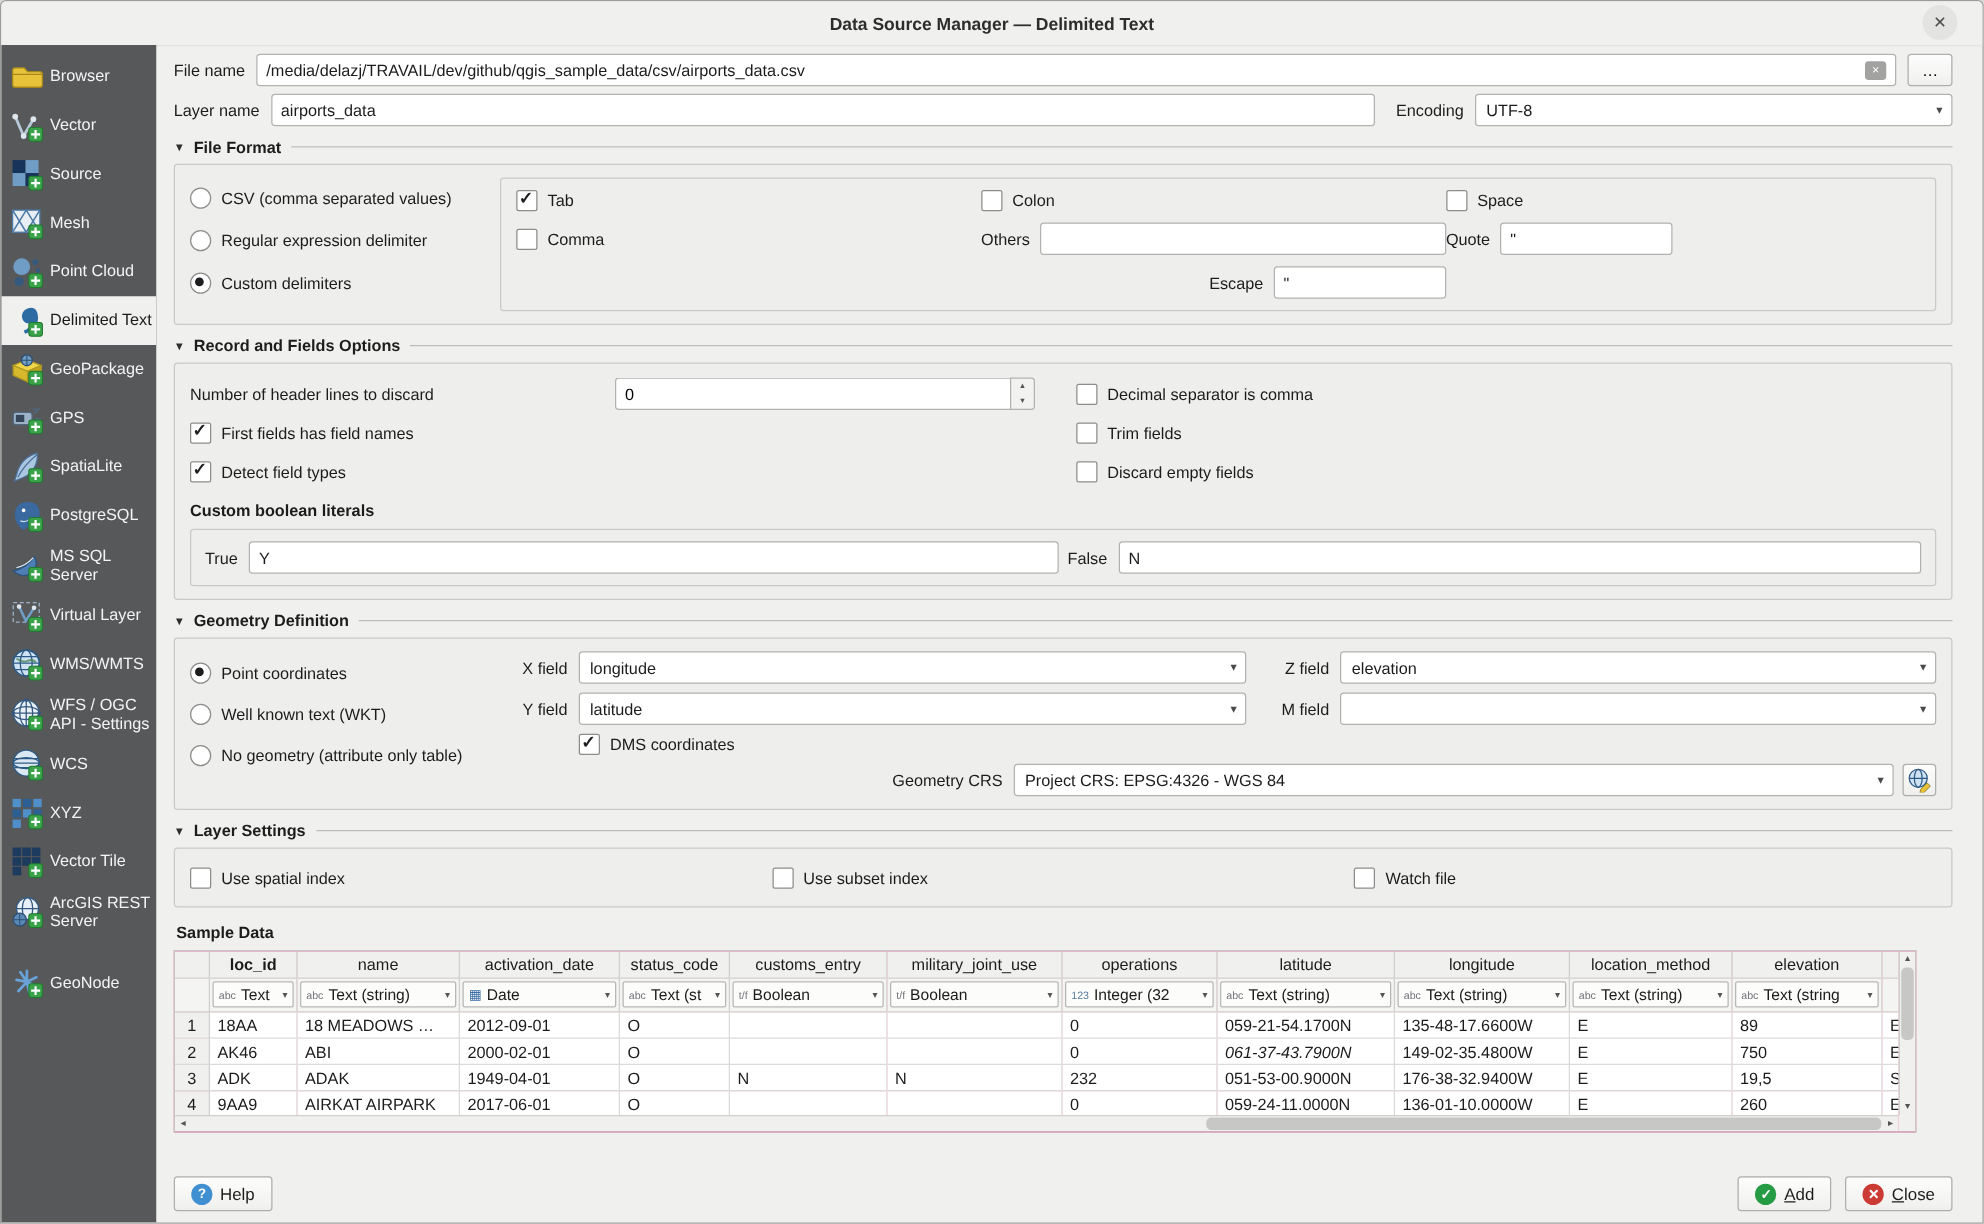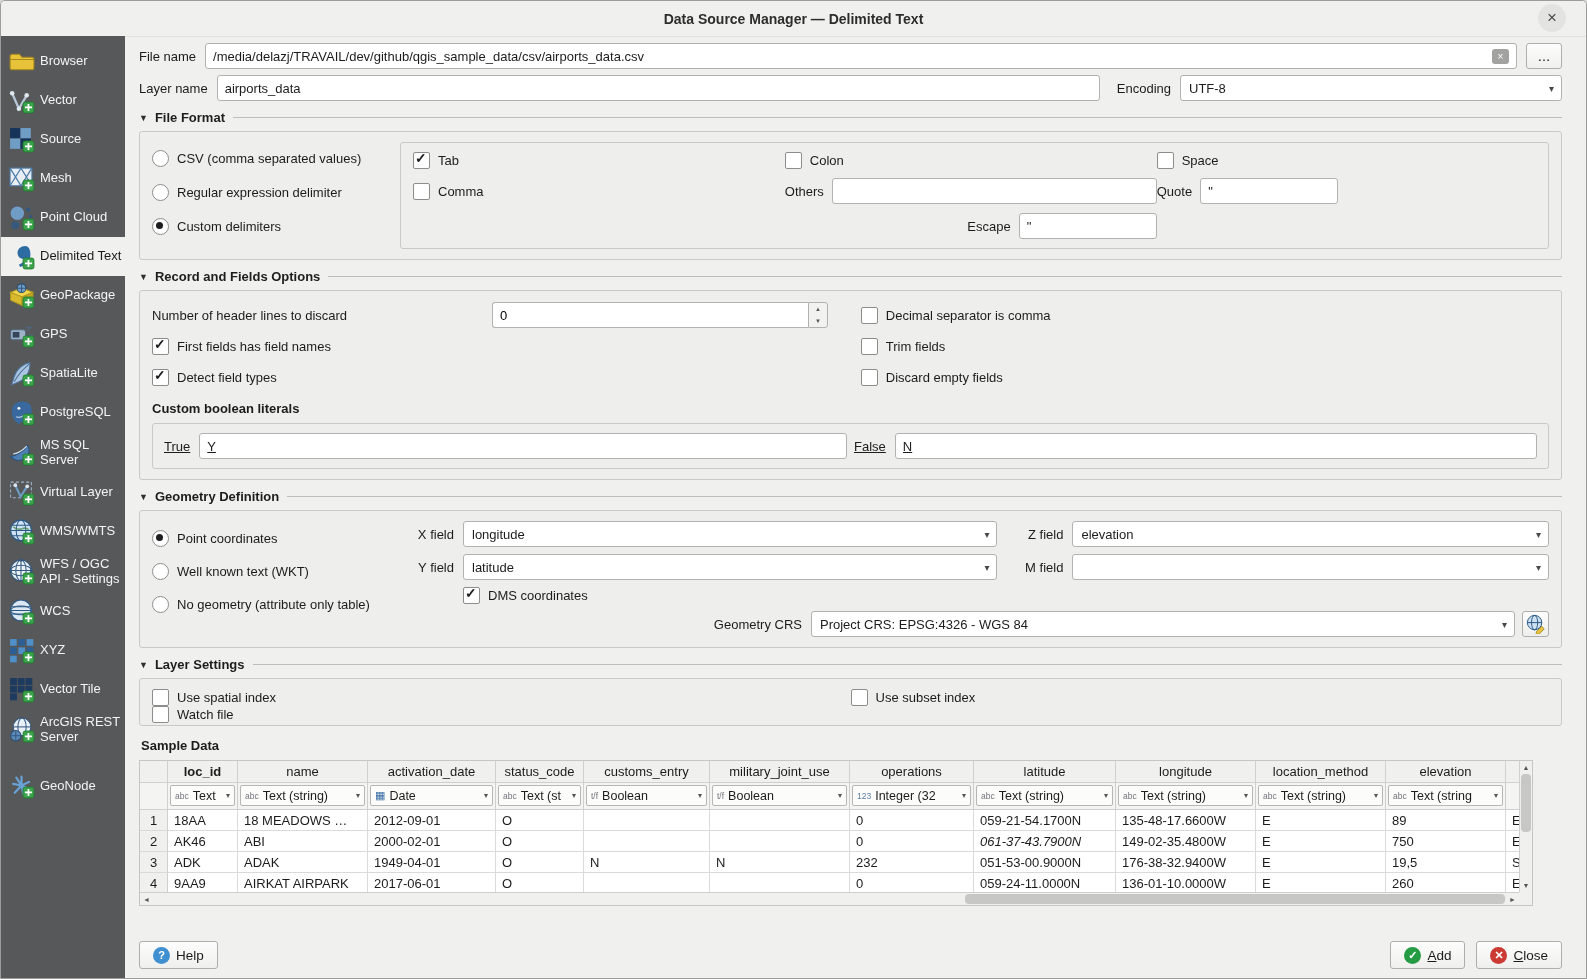--- a/index.html
+++ b/index.html
@@ -54,38 +54,38 @@
   
   .rfo-grid{display:grid;grid-template-columns:1.03fr 1fr;}
   .rfo-col{display:grid;grid-template-rows:repeat(3,28px);row-gap:3px;align-items:center;}
   .hl-row{display:flex;align-items:center;}
   .hl-label{width:340px;min-width:340px;}
   .spin{display:flex;width:336px;height:26px;box-sizing:border-box;}
   .spin input{flex:1;border:1px solid #b2b2b0;border-right:none;border-radius:3px 0 0 3px;padding:0 7px;font:inherit;background:#fff;min-width:0;}
   .spin .btns{width:18px;border:1px solid #b2b2b0;border-radius:0 3px 3px 0;background:#f2f2f0;display:flex;flex-direction:column;}
   .spin .btns span{flex:1;font-size:6px;color:#555;display:flex;align-items:center;justify-content:center;}
   .cbl-title{font-weight:bold;margin:10px 0 7px 0;}
-  .bool-box{display:flex;align-items:flex-end;gap:7px;text-decoration:underline;}
+  .bool-box{display:flex;align-items:flex-end;gap:7px;}
   .bool-field{flex:1;display:flex;align-items:center;gap:9px;}
   .bool-field input{flex:1;min-width:0;}
   
   .geo-wrap{display:flex;align-items:flex-start;}
   .geo-left{width:250px;min-width:250px;display:flex;flex-direction:column;gap:16px;padding-top:9px;}
   .geo-right{flex:1;display:flex;flex-direction:column;gap:7px;}
   .g-row{display:flex;align-items:center;}
   .g-label{width:52px;min-width:52px;text-align:right;margin-right:9px;white-space:nowrap;}
   .g-label2{width:50px;min-width:50px;text-align:right;margin:0 9px 0 16px;white-space:nowrap;}
   .g-combo1{flex:1.13;}
   .g-combo2{flex:1;}
   .dms-row{margin-left:61px;}
   .crs-label{width:400px;min-width:400px;text-align:right;margin-right:9px;}
   .crs-combo{flex:1;}
   .crs-btn{width:27px;height:26px;margin-left:7px;border:1px solid #aeaeac;border-radius:3px;background:linear-gradient(#fdfdfd,#eeeeec);display:flex;align-items:center;justify-content:center;padding:0;}
   
-  .ls-grid{display:grid;grid-template-columns:1fr 1fr;align-items:center;height:26px;}
+  .ls-grid{display:grid;grid-template-columns:1fr 1fr 1fr;align-items:center;height:26px;}
   
   .sd-title{font-weight:bold;margin:12px 0 7px 2px;}
   .tblwrap{position:relative;border:1px solid #c6c6c4;width:1394px;height:146px;background:#ec4899;box-sizing:border-box;overflow:hidden;}
   .tbl-main{position:absolute;left:0;top:0;right:13px;bottom:13px;overflow:hidden;}
   .tr{display:flex;}
   .th{height:22px;box-sizing:border-box;background:#f0f0ee;border-right:1px solid #cfcfcd;border-bottom:1px solid #cfcfcd;display:flex;align-items:center;justify-content:center;font-size:13px;overflow:hidden;white-space:nowrap;}
   .th.bold{font-weight:bold;}
   .tt{height:27px;box-sizing:border-box;background:#f4f4f2;border-right:1px solid #cfcfcd;border-bottom:1px solid #cfcfcd;padding:2px;overflow:hidden;}
   .tcombo{height:21px;box-sizing:border-box;border:1px solid #b7b7b5;border-radius:2px;background:#fcfcfb;display:flex;align-items:center;gap:4px;padding:0 4px;font-size:12.5px;overflow:hidden;white-space:nowrap;}
   .ticon{font-size:8.5px;color:#72727a;}

